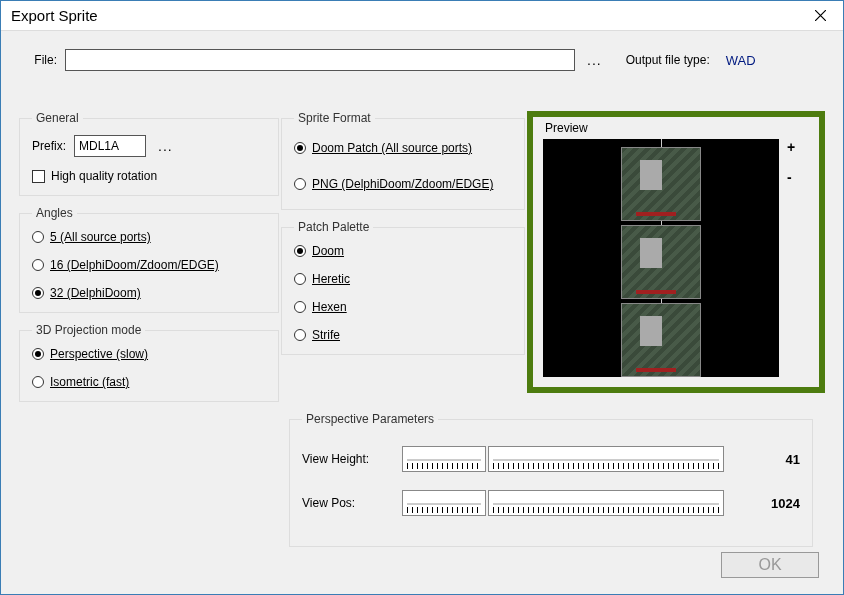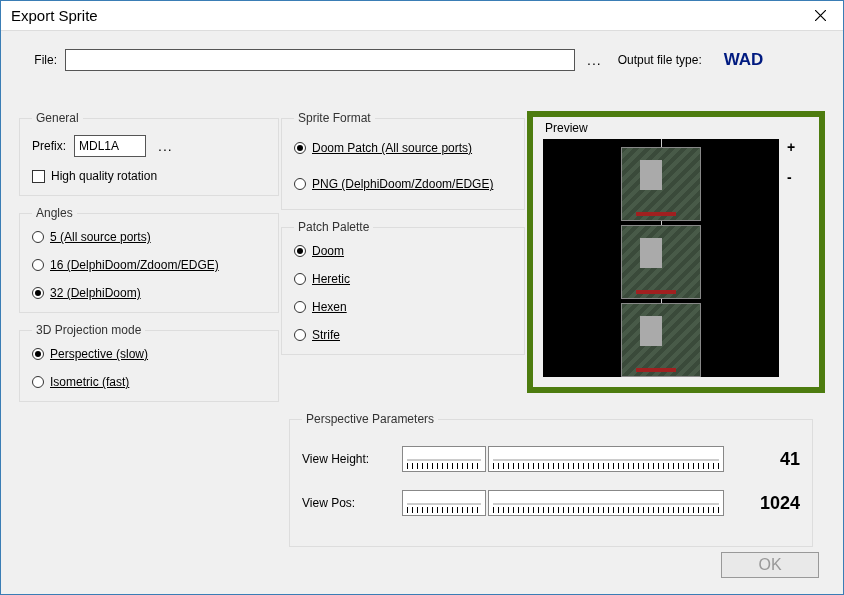--- a/index.html
+++ b/index.html
@@ -7,22 +7,22 @@
 .window { width: 844px; height: 595px; border: 1px solid #3a7db5; background: #fff; display: flex; flex-direction: column; }
 .titlebar { height: 30px; display: flex; align-items: center; padding: 0 0 0 10px; border-bottom: 1px solid #ddd; }
 .titlebar-title { font-size: 15px; flex: 1; }
 .titlebar-close { width: 46px; height: 30px; display: flex; align-items: center; justify-content: center; }
 .titlebar-close svg { width: 11px; height: 11px; }
 .body { flex: 1; background: #f0f0f0; padding: 18px; position: relative; }
 .file-row { display: flex; align-items: center; gap: 8px; margin-bottom: 14px; }
 .file-label { width: 38px; text-align: right; }
 .file-input { flex: 1; height: 22px; border: 1px solid #555; background: #fff; padding: 0 4px; font-size: 12px; max-width: 510px; }
 .file-ellipsis { font-size: 14px; letter-spacing: 1px; padding: 0 4px; }
-.output-label { margin-left: 4px; }
-.output-value { font-weight: bold; color: #001a80; margin-left: 14px; font-size: 17px; }
+.output-label { margin-left: 12px; }
+.output-value { font-weight: normal; color: #001a80; margin-left: 8px; font-size: 13px; }
 .columns { display: flex; gap: 2px; margin-top: 40px; }
 .col-left { width: 260px; display: flex; flex-direction: column; gap: 10px; }
 .col-mid { width: 244px; display: flex; flex-direction: column; gap: 10px; }
 .col-right { flex: 1; display: flex; flex-direction: column; gap: 8px; }
 fieldset { border: 1px solid #ddd; padding: 10px 12px 12px 12px; }
 legend { font-size: 12px; color: #333; padding: 0 4px; }
 .prefix-row { display: flex; align-items: center; gap: 8px; margin-bottom: 12px; }
 .prefix-input { width: 72px; height: 22px; border: 1px solid #555; background: #fff; padding: 0 4px; font-size: 12px; }
 .check-row { display: flex; align-items: center; gap: 6px; }
 .checkbox { width: 13px; height: 13px; border: 1px solid #333; background: #fff; }
@@ -41,21 +41,21 @@
 .vline { position: absolute; left: 50%; top: 0; bottom: 0; width: 1px; background: #ccc; }
 .perspective-group { width: 524px; }
 .param-row { display: flex; align-items: center; gap: 10px; margin: 10px 0 18px 0; }
 .param-label { width: 90px; }
 .slider-pair { display: flex; gap: 2px; flex: 1; }
 .slider { height: 26px; border: 1px solid #888; background: #fff; position: relative; }
 .slider.left { width: 84px; }
 .slider.right { width: 236px; }
 .slider-ticks { position: absolute; left: 4px; right: 4px; bottom: 2px; height: 6px; background: repeating-linear-gradient(to right, #000 0, #000 1px, transparent 1px, transparent 5px); }
 .slider-track { position: absolute; left: 4px; right: 4px; top: 12px; height: 2px; background: #ccc; }
-.param-value { width: 46px; text-align: right; font-weight: bold; font-size: 18px; }
+.param-value { width: 46px; text-align: right; font-weight: bold; font-size: 13px; }
 .button-row { position: absolute; right: 24px; bottom: 16px; display: flex; gap: 14px; }
 .btn { width: 98px; height: 26px; border: 1px solid #999; background: #e9e9e9; display: flex; align-items: center; justify-content: center; font-size: 16px; }
 .btn.disabled { color: #999; }
 .bottom-row { display: flex; gap: 10px; margin-top: 10px; }
 </style>
 </head>
 <body>
 
 <div class="window">
   <div class="titlebar">

